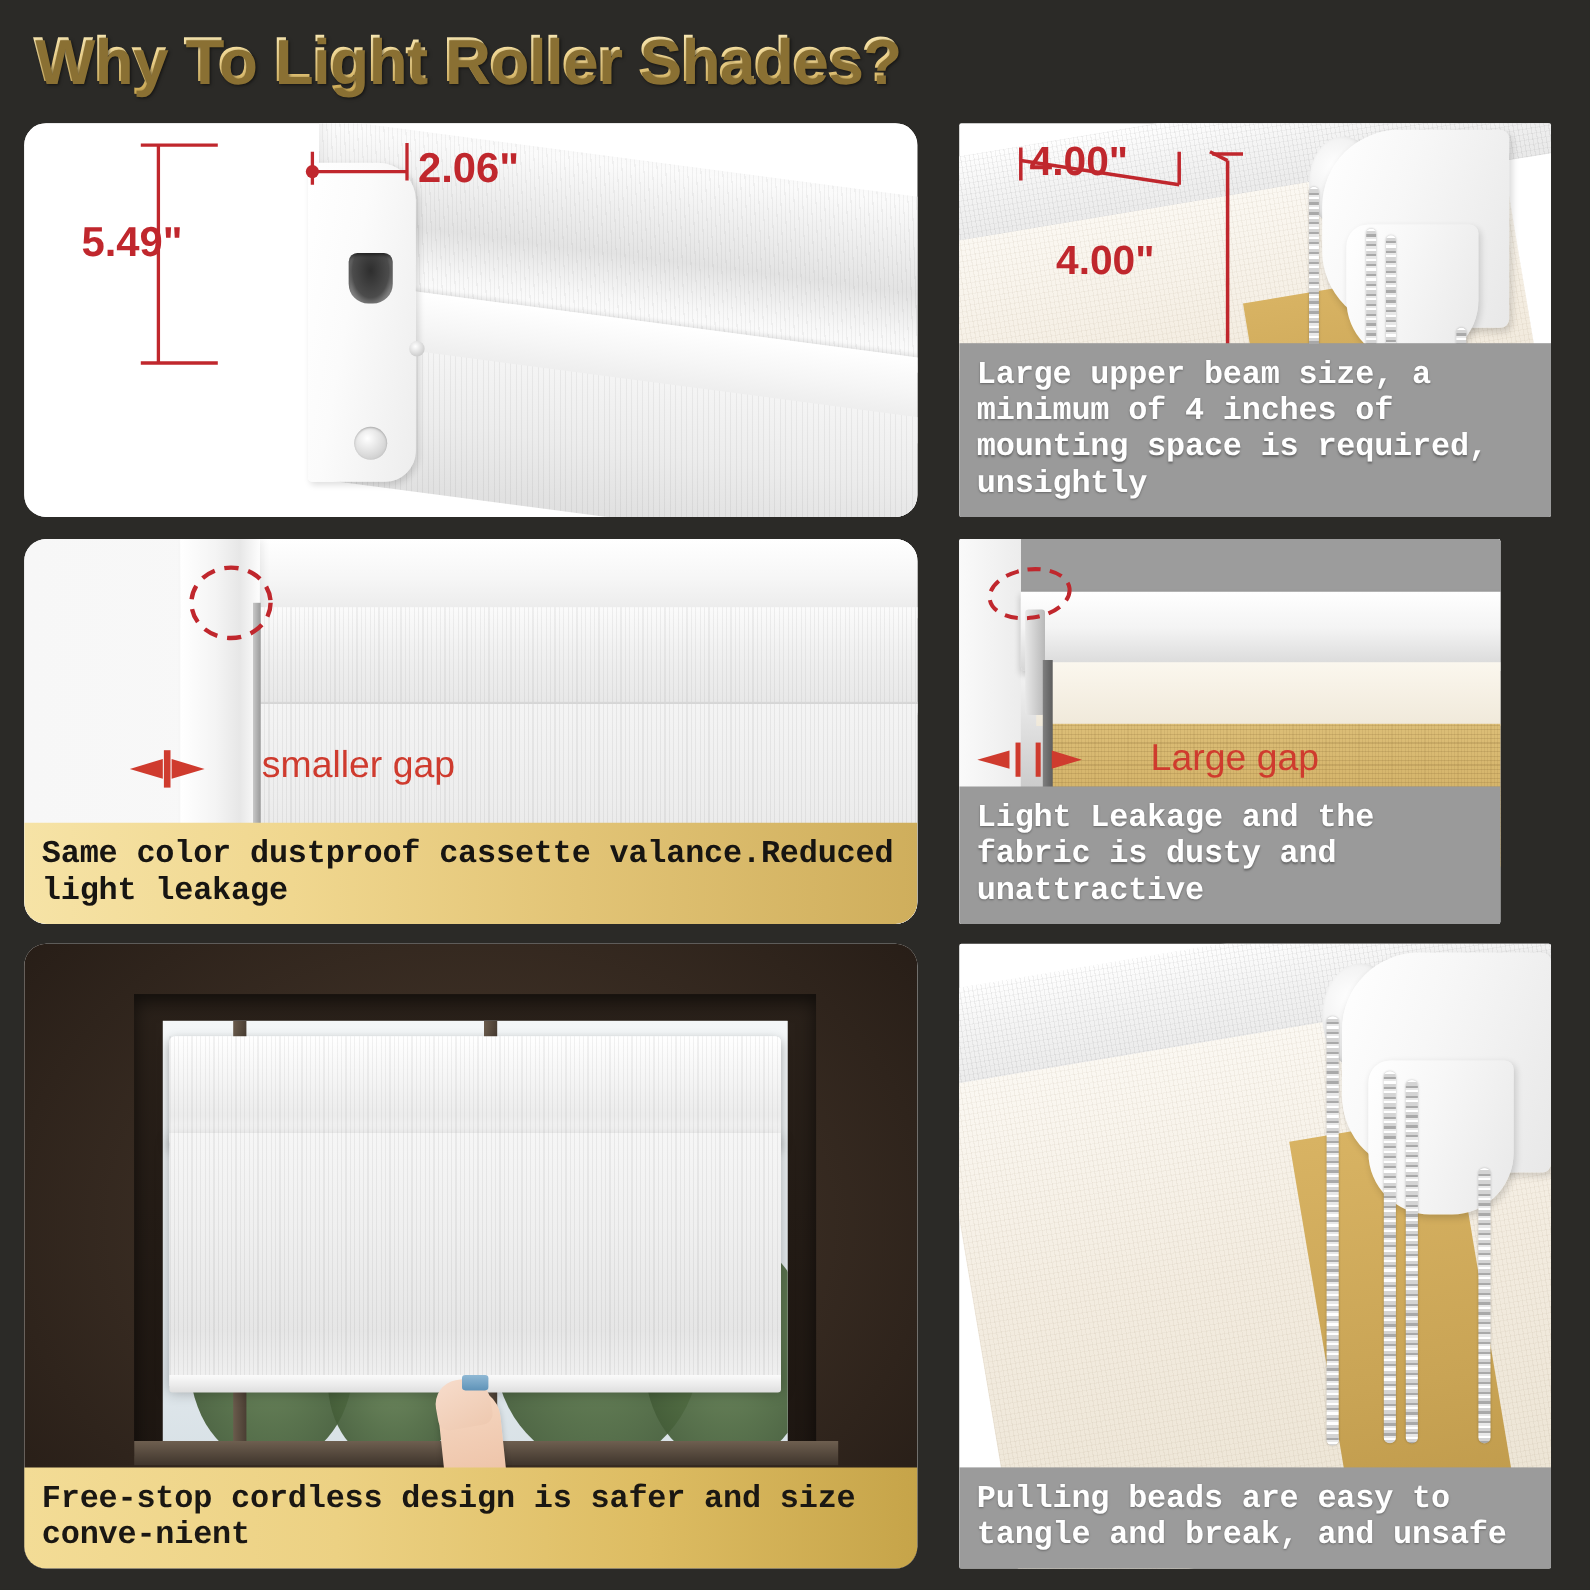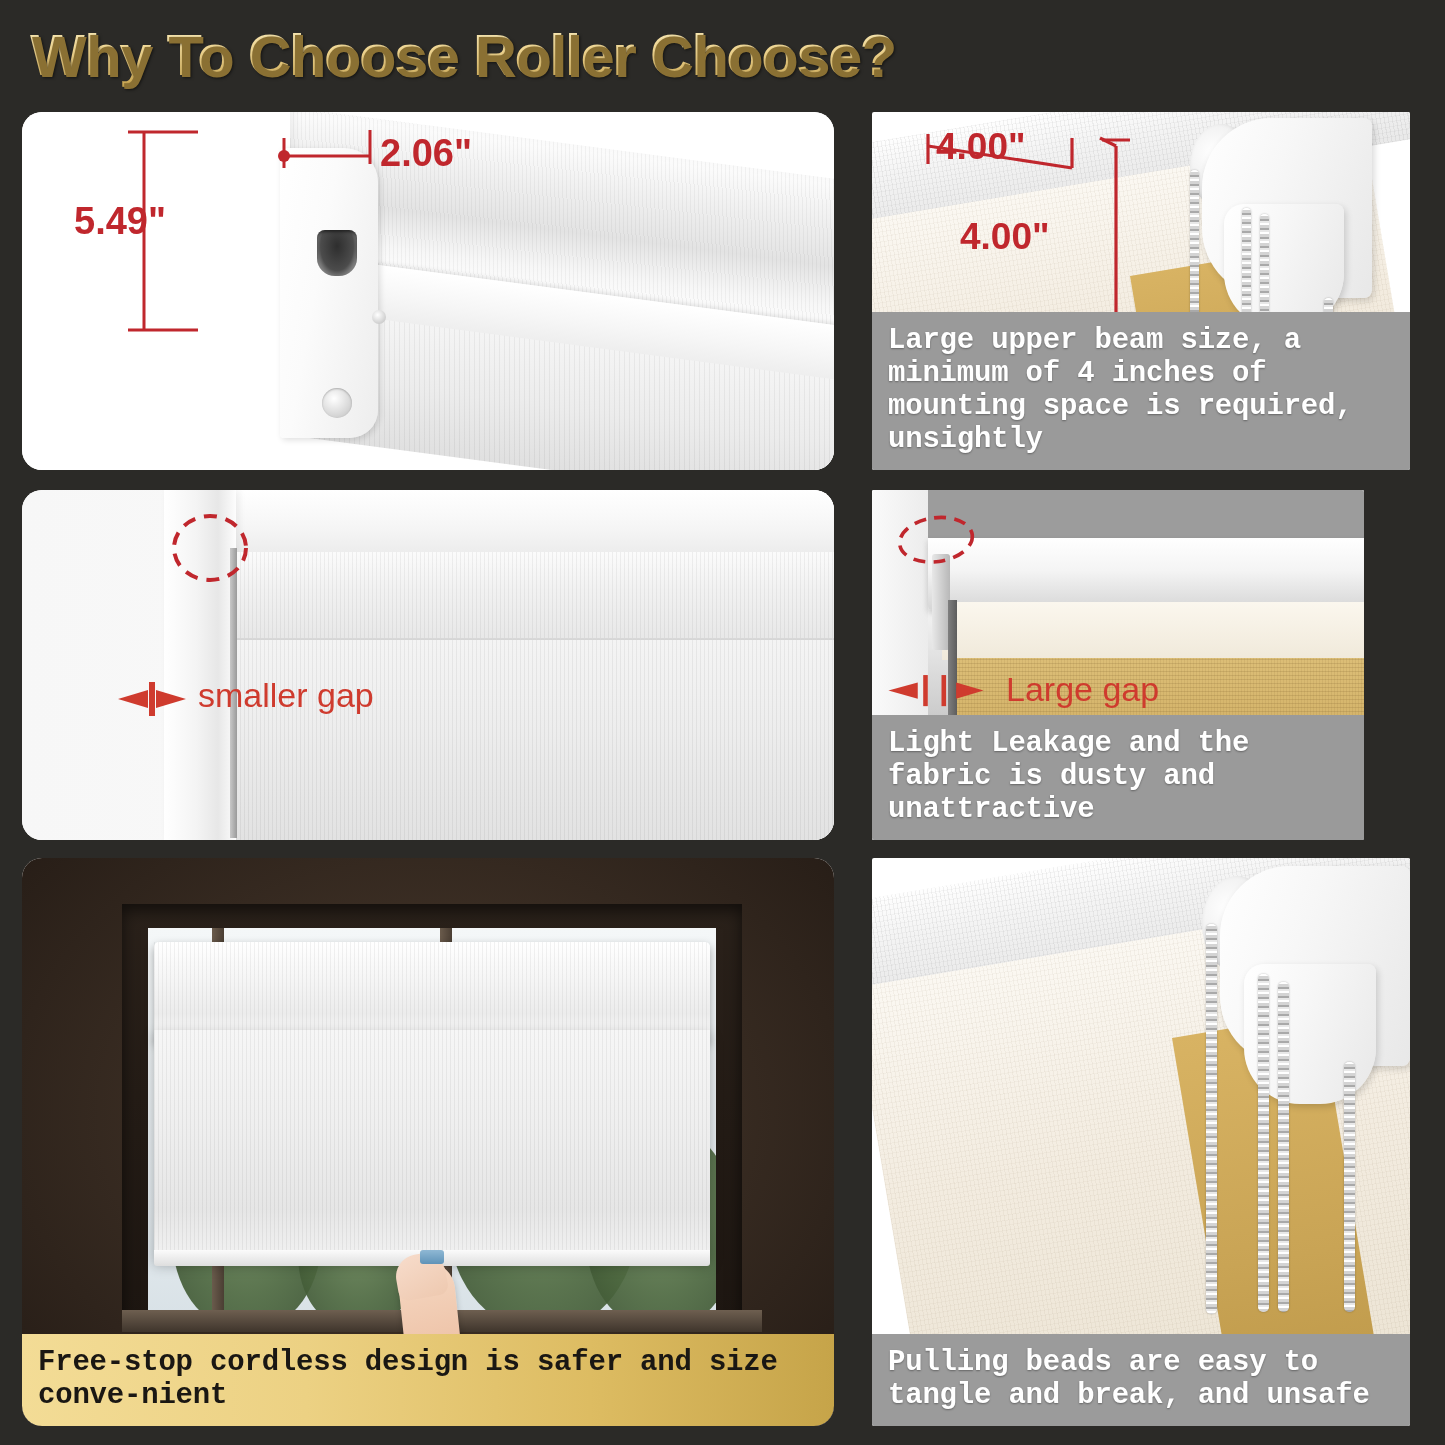--- a/index.html
+++ b/index.html
@@ -92,20 +92,21 @@
     font-weight: bold;
     font-family: "Liberation Sans Narrow", "Liberation Sans", sans-serif;
     white-space: nowrap;
   }
   .ann-text {
     position: absolute;
     color: #cf3b2e;
     font-weight: normal;
     font-family: "Liberation Sans", sans-serif;
     white-space: nowrap;
+    margin-left: 40px;
   }
   svg.overlay { position: absolute; inset: 0; width: 100%; height: 100%; pointer-events: none; }
 
   
 
   
   .p1-bg { position:absolute; inset:0; background:#fff; }
   .valance-body {
     position: absolute; left: 268px; top: 32px; width: 560px; height: 160px;
     background: linear-gradient(180deg,#fdfdfd 0%, #f2f2f2 22%, #e3e3e3 55%, #f7f7f7 80%, #ffffff 100%);
@@ -333,21 +334,21 @@
   .p5-tab {
     position:absolute; left:398px; top:392px; width:24px; height:14px;
     background: linear-gradient(180deg,#8fb8d4,#5f93b8);
     border-radius: 3px;
   }
 </style>
 </head>
 <body>
 
 <div class="title-bar">
-  <span class="title-text">Why To Choose Roller Choose?</span>
+  <span class="title-text">Why To Light Roller Shades?</span>
 </div>
 
 <div class="grid">
 
   <div class="panel left p1">
     <div class="photo">
       <div class="p1-bg"></div>
       <div class="valance-body"></div>
       <div class="valance-lip"></div>
       <div class="valance-fabric"></div>
@@ -418,20 +419,21 @@
         <ellipse cx="188" cy="58" rx="36" ry="32" fill="none" stroke="#c0272d" stroke-width="4" stroke-dasharray="13 9"></ellipse>
         <g fill="#cf3b2e">
           <polygon points="96,209 126,200 126,218"></polygon>
           <polygon points="164,209 134,200 134,218"></polygon>
         </g>
         <rect x="127" y="192" width="6" height="34" fill="#cf3b2e"></rect>
       </svg>
 
       <div class="ann-text" style="left:176px; top:186px; font-size:34px;">smaller gap</div>
     </div>
+    <div class="caption gold">Same color dustproof cassette valance.Reduced light leakage</div>
   </div>
 
   <div class="panel right p4">
     <div class="photo">
       <div class="p4-bg"></div>
       <div class="p4-gray"></div>
       <div class="p4-wall"></div>
       <div class="p4-rail"></div>
       <div class="p4-cream"></div>
       <div class="p4-fabric"></div>

